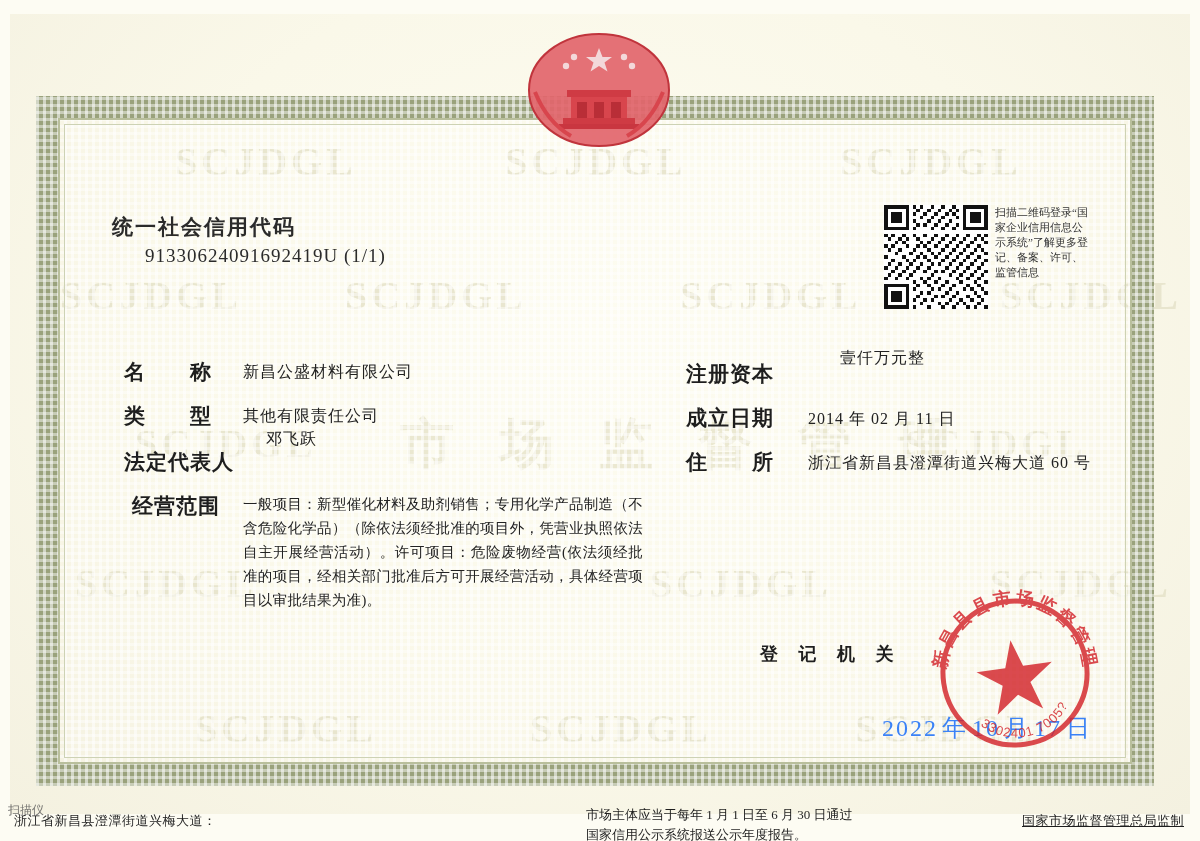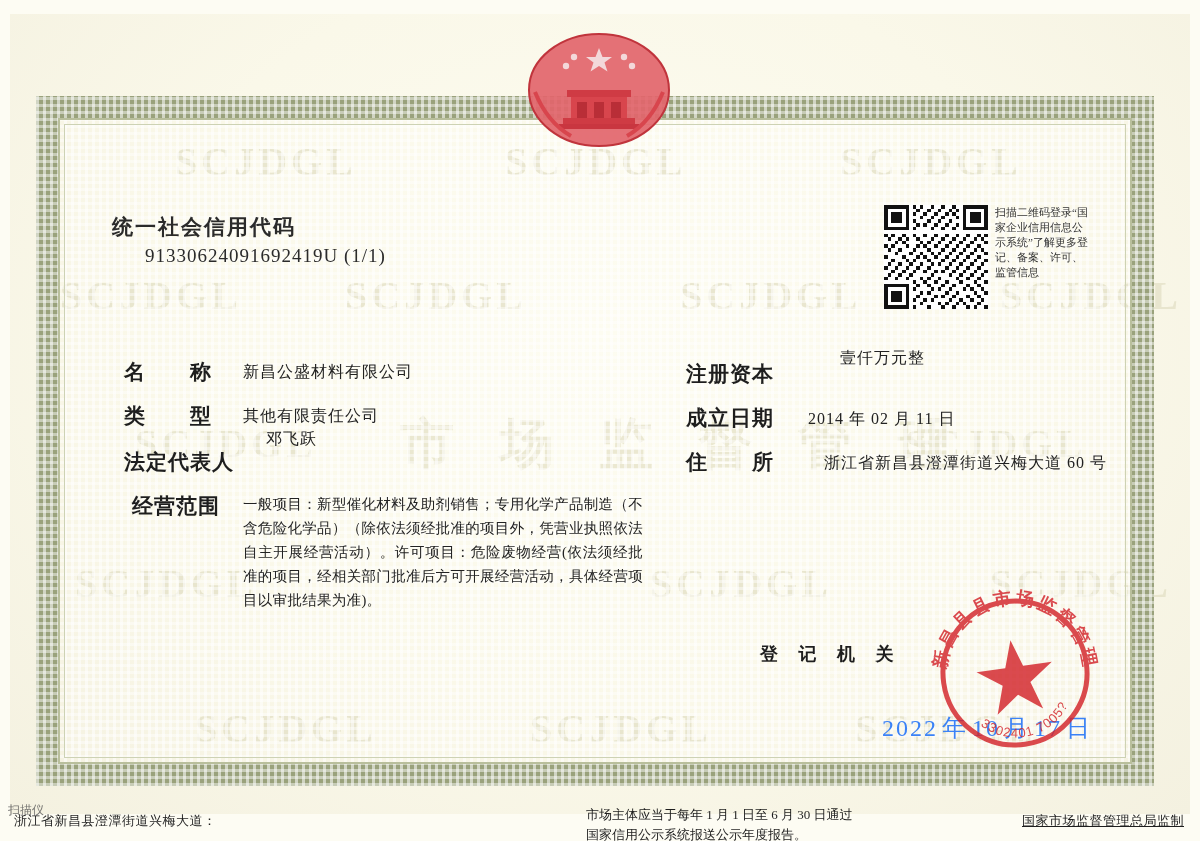--- a/index.html
+++ b/index.html
@@ -448,21 +448,21 @@
   <div class="f-label" style="left:132px;top:492px;text-align:right;">经营范围</div>
   <div id="scope-text">一般项目：新型催化材料及助剂销售；专用化学产品制造（不含危险化学品）（除依法须经批准的项目外，凭营业执照依法自主开展经营活动）。许可项目：危险废物经营(依法须经批准的项目，经相关部门批准后方可开展经营活动，具体经营项目以审批结果为准)。</div>
 
   <div class="f-label" style="left:686px;top:360px;">注册资本</div>
   <div class="f-value" style="left:808px;top:348px;margin-left:32px;">壹仟万元整</div>
 
   <div class="f-label" style="left:686px;top:404px;">成立日期</div>
   <div class="f-value" style="left:808px;top:409px;">2014 年 02 月 11 日</div>
 
   <div class="f-label" style="left:686px;top:448px;">住　　所</div>
-  <div class="f-value" style="left:808px;top:453px;margin-left:16px;">浙江省新昌县澄潭街道兴梅大道 60 号</div>
+  <div class="f-value" style="left:808px;top:453px;">浙江省新昌县澄潭街道兴梅大道 60 号</div>
 
   <div id="reg-auth">登 记 机 关</div>
 
   <div id="date-line">
     <span>2022</span><span>年</span><span>10</span><span>月</span><span>17</span><span>日</span>
   </div>
 
   <div id="seal">
     <svg width="190" height="190" viewBox="0 0 190 190">
       <defs>

